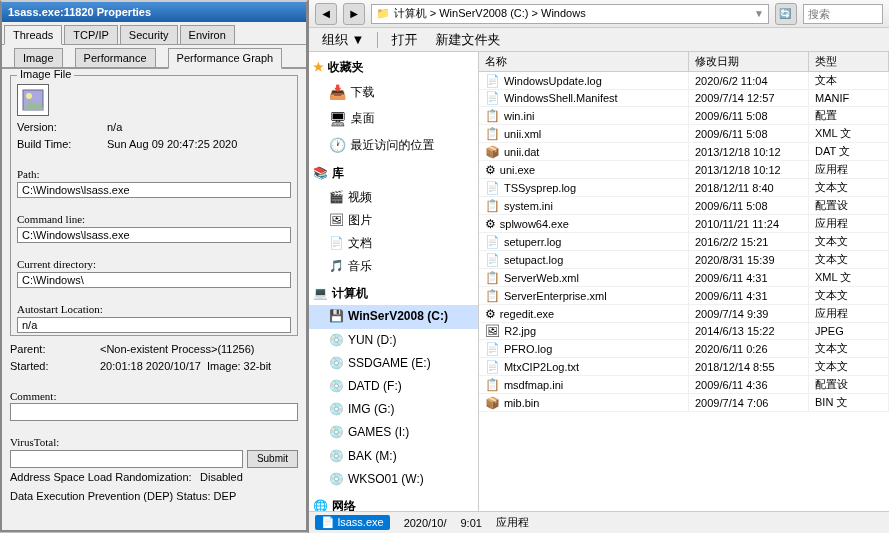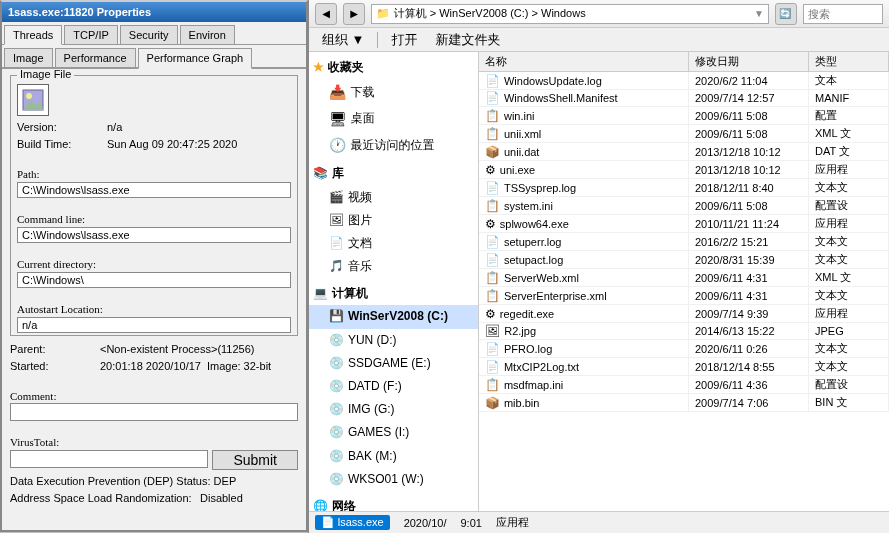--- a/index.html
+++ b/index.html
@@ -61,21 +61,21 @@
     }
 
     .tab2 {
       padding: 3px 8px;
       border: 1px solid #999;
       border-bottom: none;
       background: #e0e0e0;
       cursor: pointer;
       font-size: 11px;
       margin-top: 3px;
-      margin-left: 2px;
+      margin-left: 12px;
     }
 
     .tab2.active {
       background: #f0f0f0;
       border-bottom: 1px solid #f0f0f0;
       z-index: 1;
       margin-bottom: -2px;
     }
 
     .content-area {
@@ -147,22 +147,22 @@
 
     .input-row {
       display: flex;
       gap: 4px;
       margin: 2px 0;
     }
 
     .submit-btn {
       background: #e0e0e0;
       border: 1px solid #888;
-      padding: 1px 20px;
-      font-size: 14px;
+      padding: 1px 9px;
+      font-size: 10px;
       cursor: pointer;
       white-space: nowrap;
     }
 
     .section-label {
       font-size: 11px;
       margin: 15px 0 1px 0;
       color: #000;
       font-family: Liberation Serif, serif;
     }
@@ -419,26 +419,26 @@
 
     <div class="section-label">Comment:</div>
     <div class="input-field"></div>
 
     <div class="section-label">VirusTotal:</div>
     <div class="input-row">
       <input class="input-field" style="flex: 1 1 0%;">
       <button class="submit-btn">Submit</button>
     </div>
 
-    <div class="field-row" style="margin-top:4px">
-      <span>Data Execution Prevention (DEP) Status: DEP</span>
-    </div>
     <div class="field-row">
       <span class="field-label" style="min-width:190px">Address Space Load Randomization:</span>
       <span class="field-value">Disabled</span>
+    </div>
+    <div class="field-row" style="margin-top:4px">
+      <span>Data Execution Prevention (DEP) Status: DEP</span>
     </div>
   </div>
 </div>
 
 <div class="explorer-panel">
 
   <div class="explorer-toolbar">
     <button class="nav-btn">◀</button>
     <button class="nav-btn">▶</button>
     <div class="address-bar">

